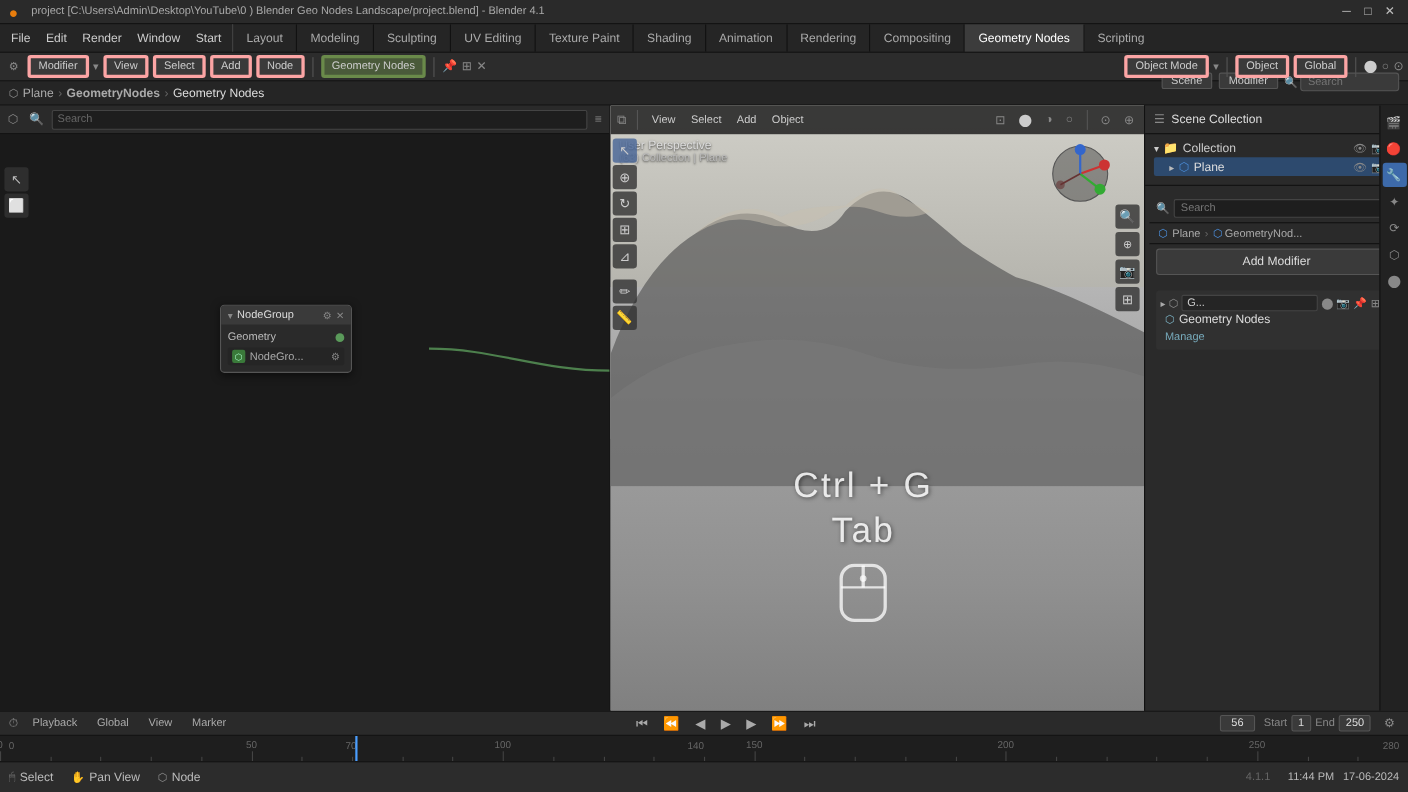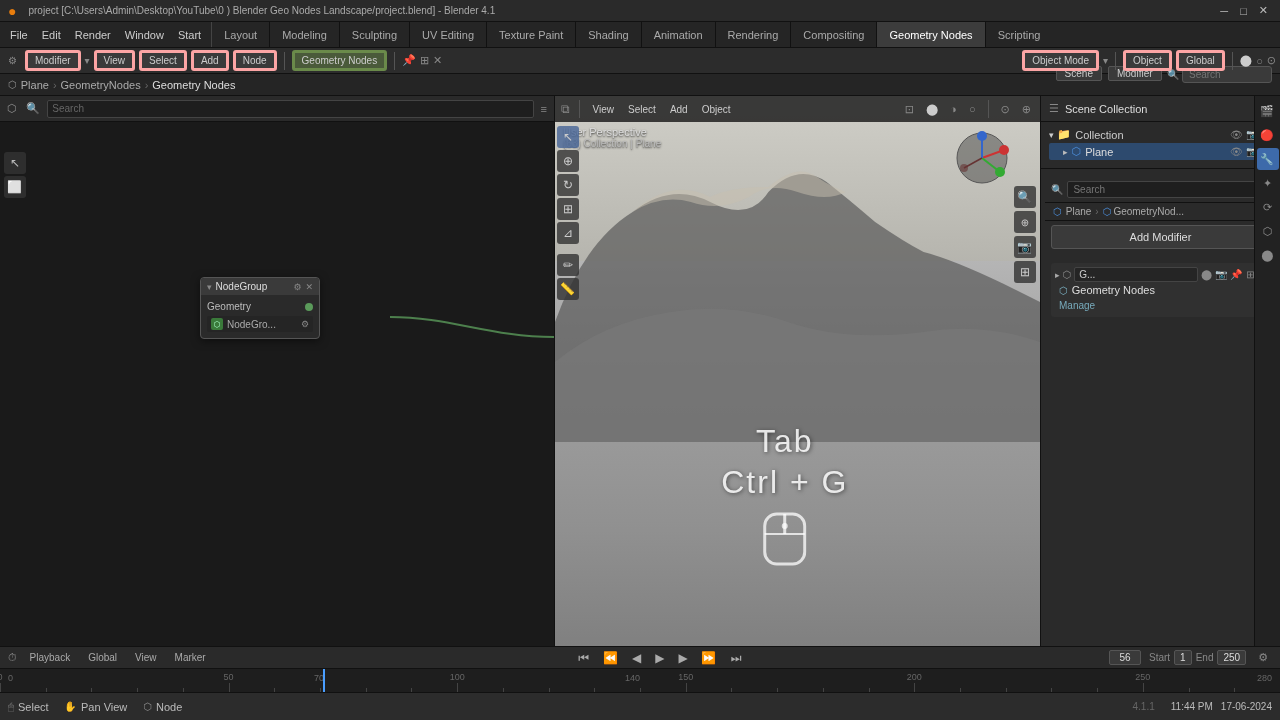--- a/index.html
+++ b/index.html
@@ -627,21 +627,21 @@
   <div class="toolbar-sep"></div>
   <span style="font-size:11px;color:#ccc;cursor:pointer;">⬤</span>
   <span style="font-size:11px;color:#888;cursor:pointer;">○</span>
   <span style="font-size:11px;color:#888;cursor:pointer;">⊙</span>
 </div>
 
 <div id="breadcrumb-bar">
   <span style="color:#888;font-size:10px;">⬡</span>
   <span style="cursor:pointer;color:#aaa;">Plane</span>
   <span class="breadcrumb-sep">›</span>
-  <span style="cursor:pointer;color:#aaa;">GeometryNodes</span>
+  <span style="cursor:pointer;color:#aaa;font-weight:bold;">GeometryNodes</span>
   <span class="breadcrumb-sep">›</span>
   <span style="cursor:pointer;color:#ddd;">Geometry Nodes</span>
 </div>
 
 <div id="main-area" style="position: relative; width: 100%; height: calc(550px); display: flex;">
 
   <div id="node-editor">
 
     <div id="node-toolbar">
       <span style="font-size:11px;color:#888;cursor:pointer;padding:0 3px;">⬡</span>
@@ -753,22 +753,22 @@
     </div>
 
     <div id="viewport-side-icons">
       <div class="vp-side-icon">🔍</div>
       <div class="vp-side-icon" style="font-size:10px;">⊕</div>
       <div class="vp-side-icon">📷</div>
       <div class="vp-side-icon">⊞</div>
     </div>
 
     <div id="shortcut-overlay">
+      <div class="shortcut-text">Ctrl + G</div>
       <div class="shortcut-text">Tab</div>
-      <div class="shortcut-text">Ctrl + G</div>
       <div id="mouse-icon">
         <svg class="mouse-svg" viewBox="0 0 44 54">
           <rect x="2" y="2" width="40" height="50" rx="12" ry="12" fill="none" stroke="rgba(255,255,255,0.75)" stroke-width="3"></rect>
           <line x1="22" y1="2" x2="22" y2="22" stroke="rgba(255,255,255,0.75)" stroke-width="3"></line>
           <line x1="2" y1="22" x2="42" y2="22" stroke="rgba(255,255,255,0.75)" stroke-width="2"></line>
           <circle cx="22" cy="14" r="3" fill="rgba(255,255,255,0.7)"></circle>
         </svg>
       </div>
     </div>
   </div>

